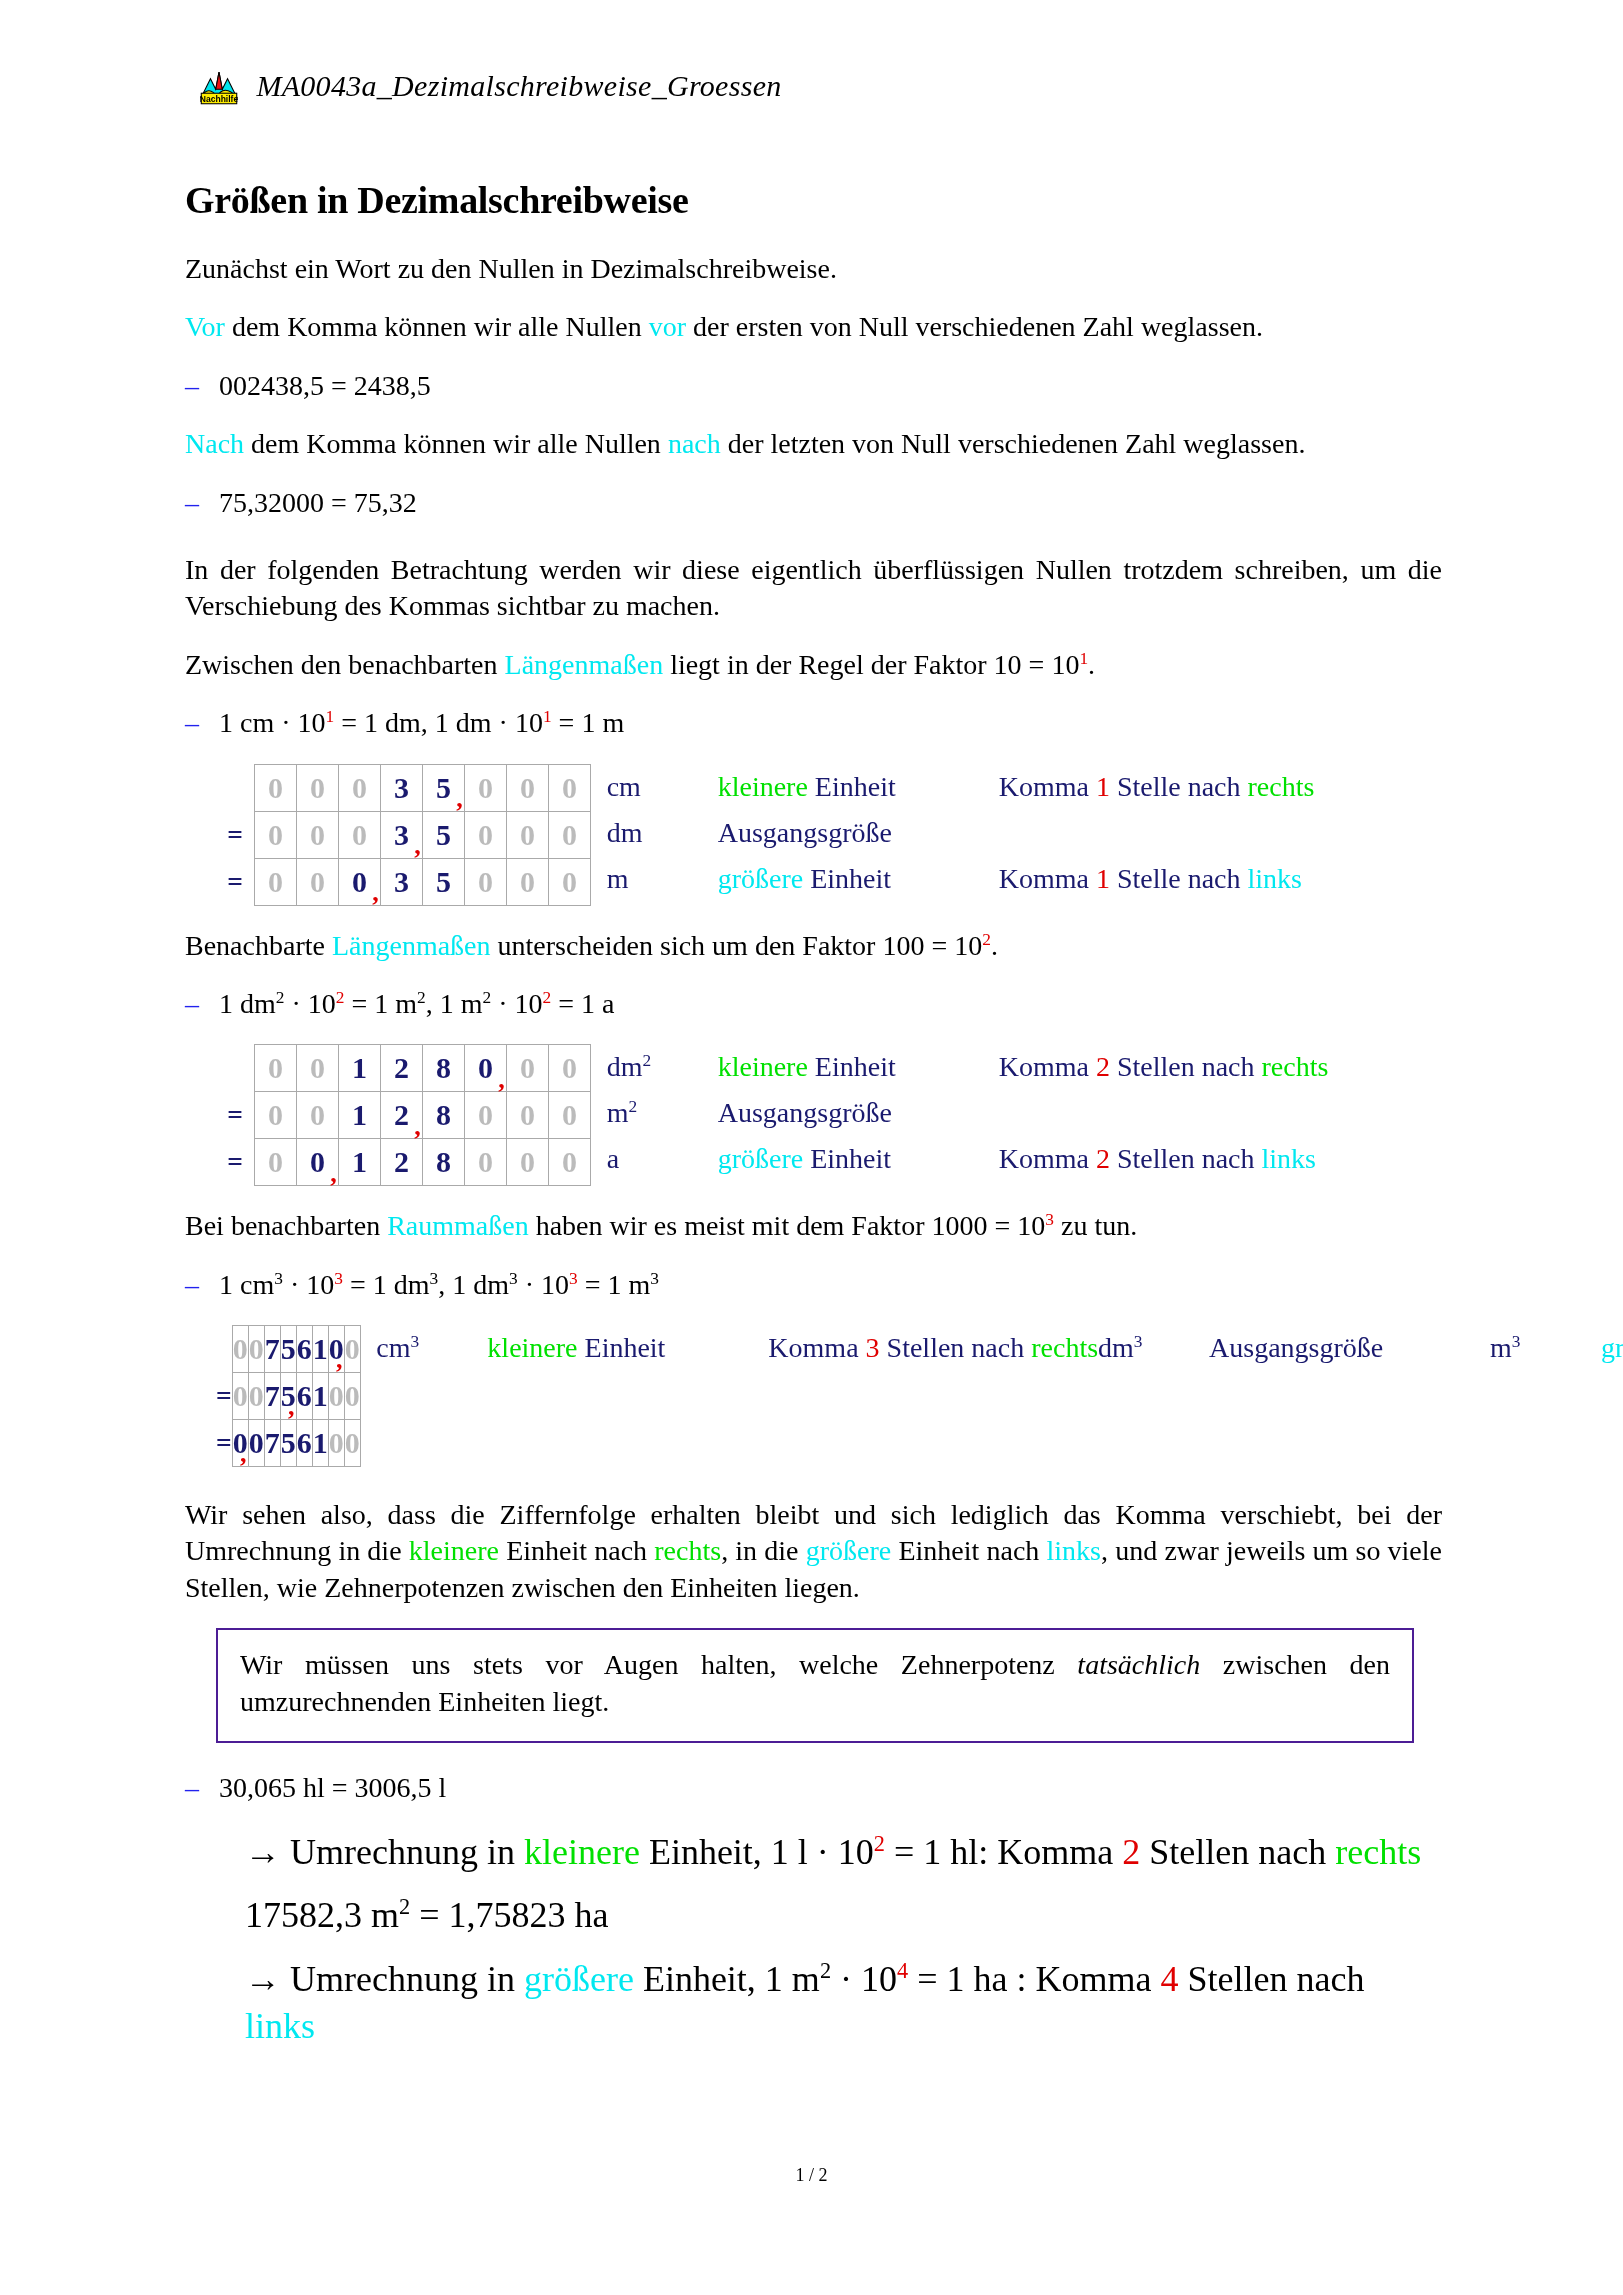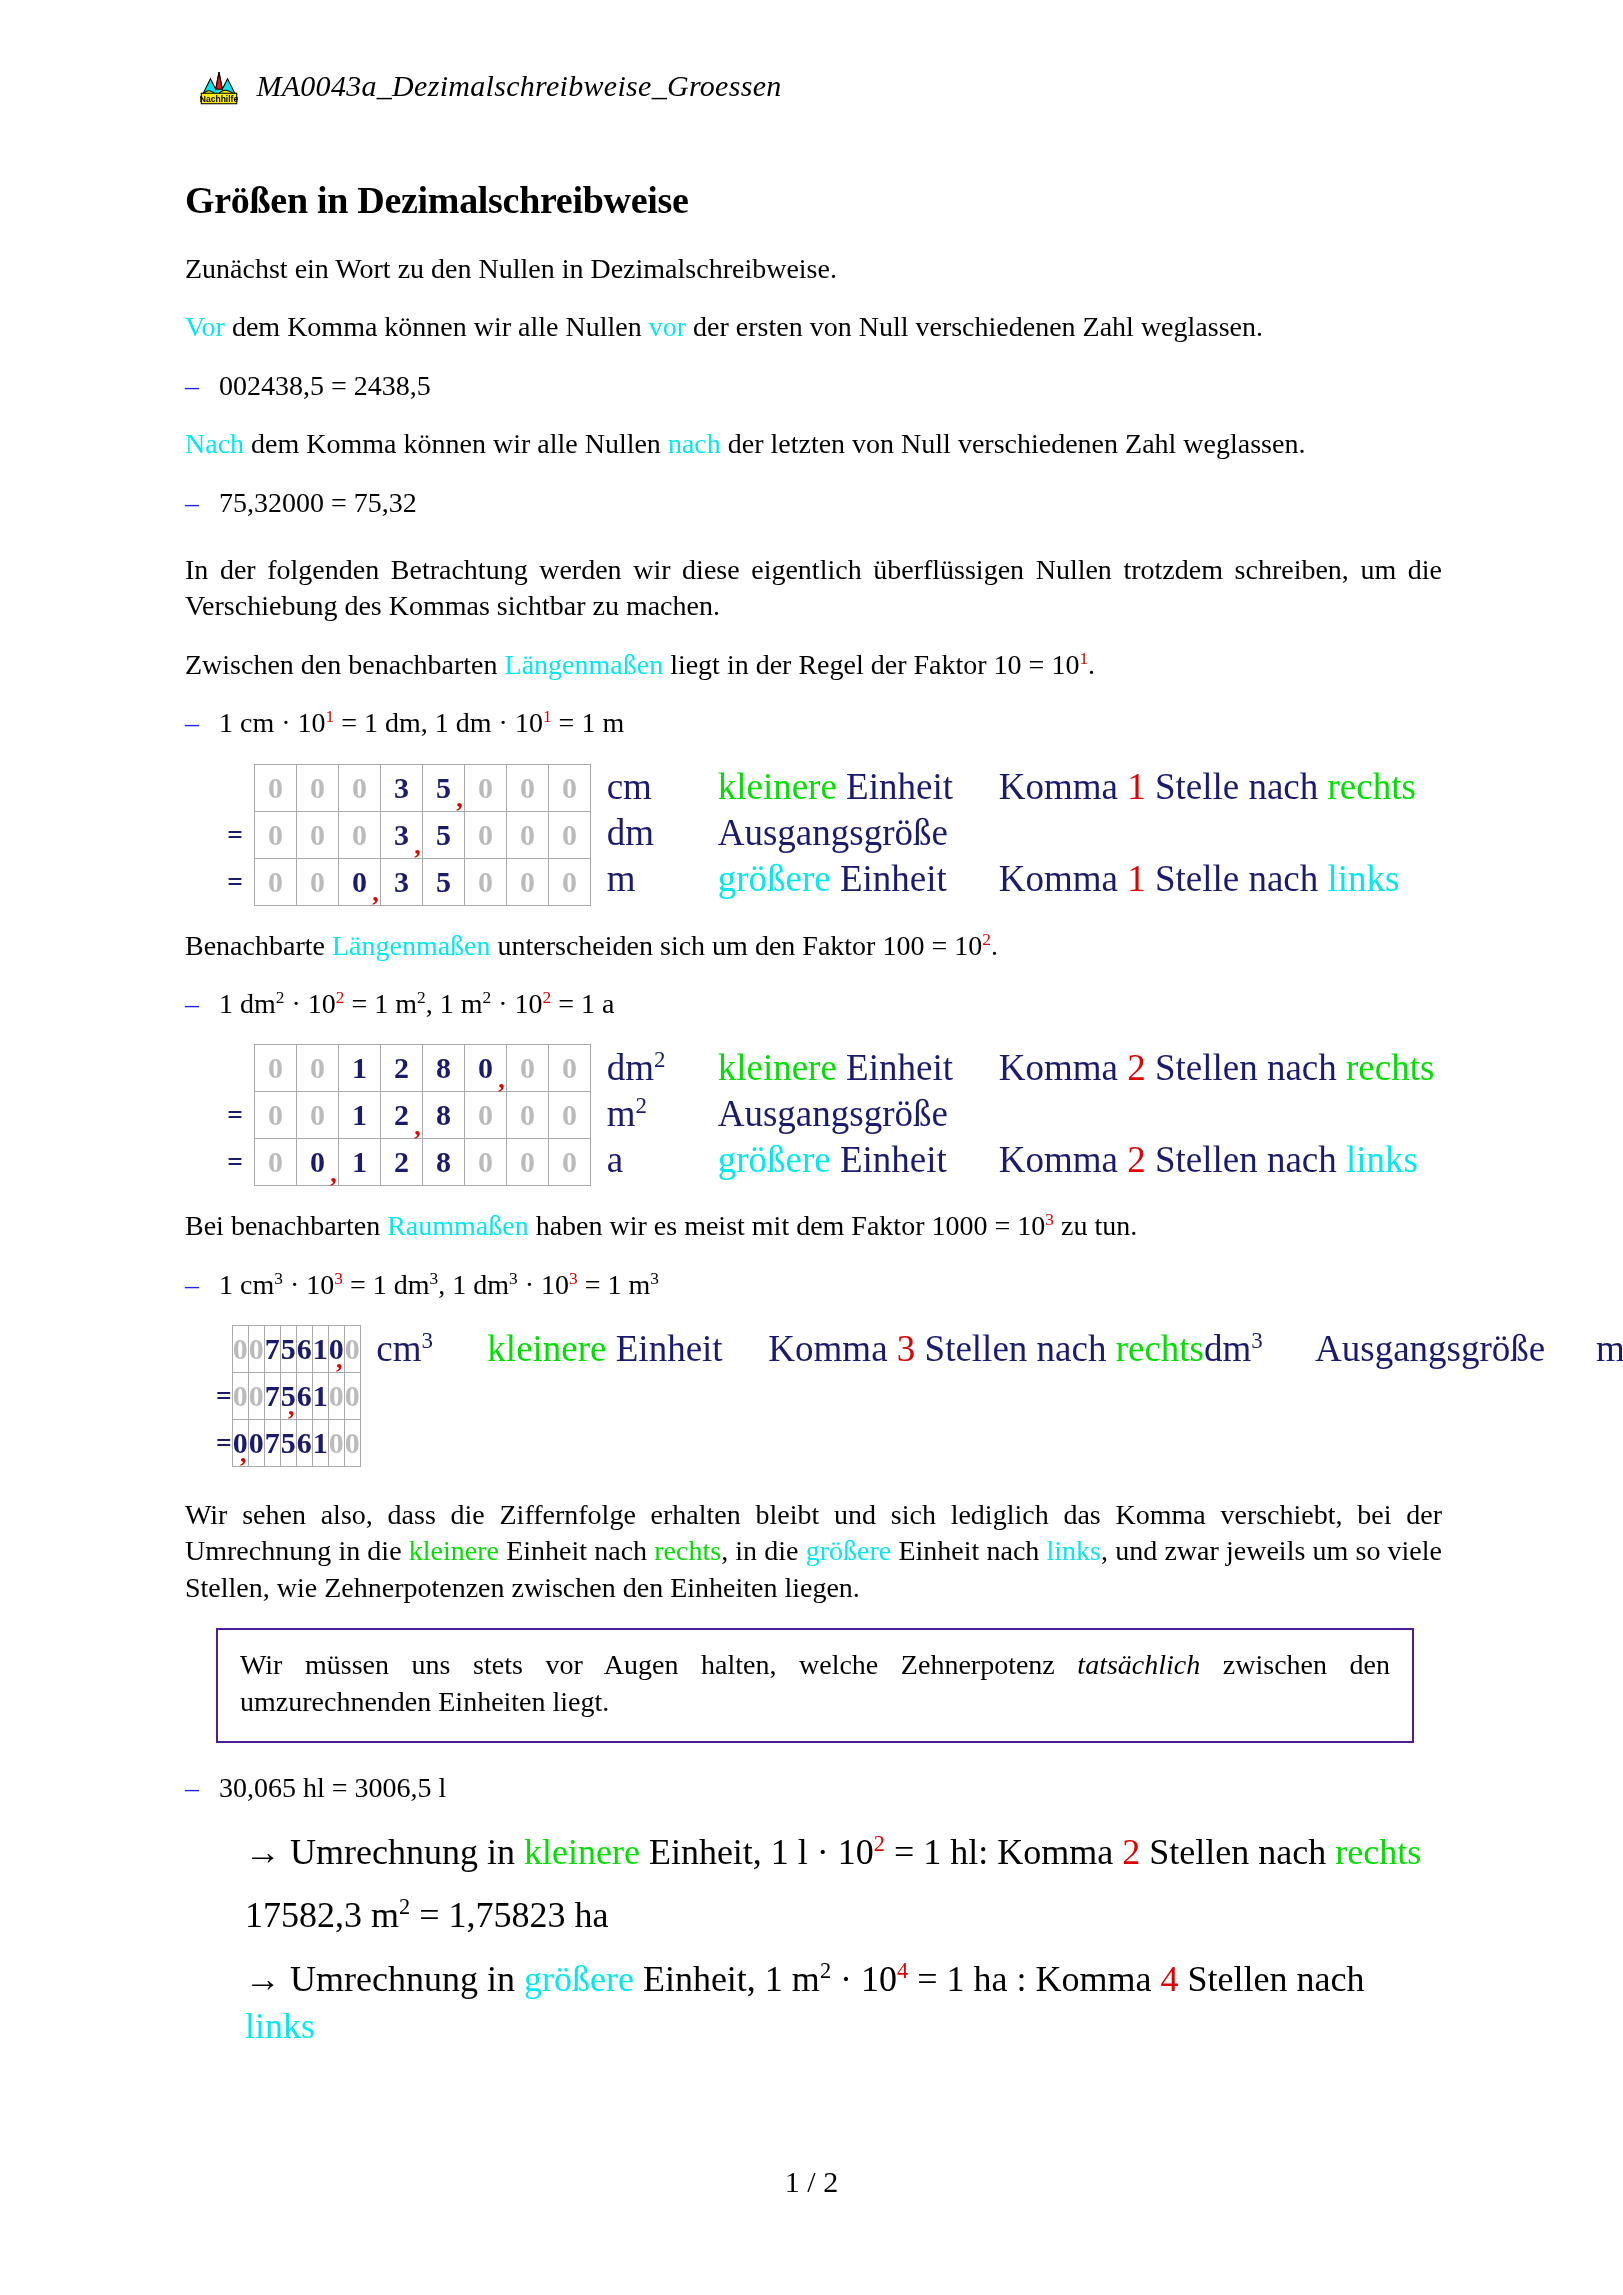--- a/index.html
+++ b/index.html
@@ -101,21 +101,21 @@
     bottom:-1.3px;
     color:#e00000;
     font-size:26px;
     font-weight:bold;
     line-height:1;
   }
   
   .ann {
     display:flex;
     align-items:flex-start;
-    font-size:37px;
+    font-size:28px;
     color:#1a1a6e;
     padding-left:15.7px;
   }
   .ann .unit   { width:111px; flex:0 0 111px; }
   .ann .label  { width:281px; flex:0 0 281px; }
   .ann .komma  { flex:1 1 auto; white-space:nowrap; }
   .annrow { height:46px; display:flex; align-items:center; }
 
   
   .notebox {
@@ -137,21 +137,21 @@
   .ex { font-size:36px; line-height:1.30; color:#000; margin:0 0 17px 0; }
   .ex.ind { margin-left:60px; }
 
   
   .footer {
     position:absolute;
     left:0; right:0;
     top:2165px;
     text-align:center;
     font-family:"Liberation Serif", serif;
-    font-size:30px;
+    font-size:18px;
     color:#000;
   }
 </style>
 </head>
 <body>
 
 <div class="page">
 
   <div class="header">
     <div class="logo">

